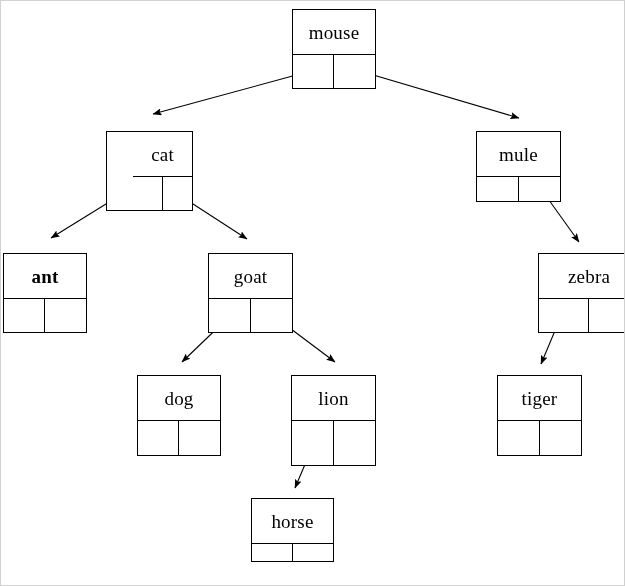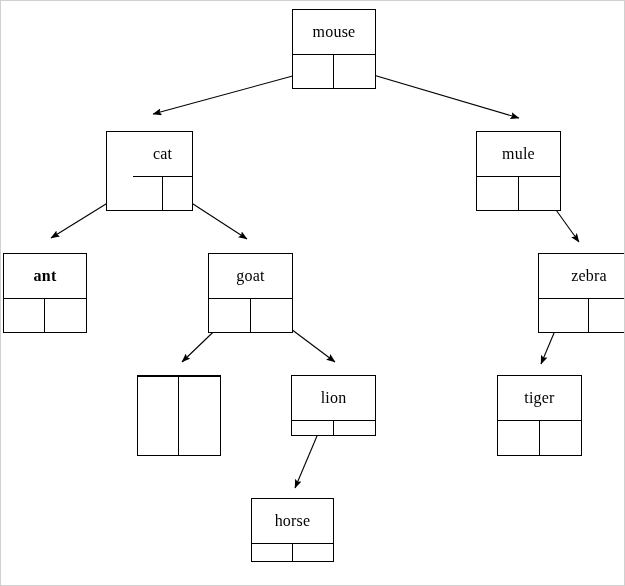--- a/index.html
+++ b/index.html
@@ -33,21 +33,21 @@
     border: 1px solid #000000;
     background: #ffffff;
     display: flex;
     flex-direction: column;
   }
   .node-label {
     flex: 0 0 auto;
     display: flex;
     align-items: center;
     justify-content: center;
-    font-size: 16px;
+    font-size: 19px;
     line-height: 1;
     color: #000000;
     letter-spacing: 0.2px;
   }
   .node-ptrs {
     flex: 1 1 auto;
     display: flex;
     border-top: 1px solid #000000;
   }
   .ptr-cell {
@@ -86,21 +86,21 @@
           <div class="ptr-cell right"></div>
         </div>
       </div>
       <div class="node" style="left: 105px; top: 130px; width: 87px; height: 80px; padding-left: 26px;">
         <div class="node-label" style="height: 44px;">cat</div>
         <div class="node-ptrs">
           <div class="ptr-cell left"></div>
           <div class="ptr-cell right"></div>
         </div>
       </div>
-      <div class="node" style="left: 475px; top: 130px; width: 85px; height: 80px;">
+      <div class="node" style="left: 475px; top: 130px; width: 85px; height: 71px;">
         <div class="node-label" style="height: 44px;">mule</div>
         <div class="node-ptrs">
           <div class="ptr-cell left"></div>
           <div class="ptr-cell right"></div>
         </div>
       </div>
       <div class="node" style="left: 2px; top: 252px; width: 84px; height: 80px;">
         <div class="node-label" style="height: 44px; font-weight: bold;">ant</div>
         <div class="node-ptrs">
           <div class="ptr-cell left"></div>
@@ -115,26 +115,27 @@
         </div>
       </div>
       <div class="node" style="left: 537px; top: 252px; width: 102px; height: 80px;">
         <div class="node-label" style="height: 44px;">zebra</div>
         <div class="node-ptrs">
           <div class="ptr-cell left"></div>
           <div class="ptr-cell right"></div>
         </div>
       </div>
       <div class="node" style="left: 136px; top: 374px; width: 84px; height: 81px;">
+        <div class="node-label" style="height: 44px;">dog</div>
         <div class="node-ptrs">
           <div class="ptr-cell left"></div>
           <div class="ptr-cell right"></div>
         </div>
       </div>
-      <div class="node" style="left: 290px; top: 374px; width: 85px; height: 61px;">
+      <div class="node" style="left: 290px; top: 374px; width: 85px; height: 91px;">
         <div class="node-label" style="height: 44px;">lion</div>
         <div class="node-ptrs">
           <div class="ptr-cell left"></div>
           <div class="ptr-cell right"></div>
         </div>
       </div>
       <div class="node" style="left: 496px; top: 374px; width: 85px; height: 81px; text-align: right;">
         <div class="node-label" style="height: 44px;">tiger</div>
         <div class="node-ptrs">
           <div class="ptr-cell left"></div>

